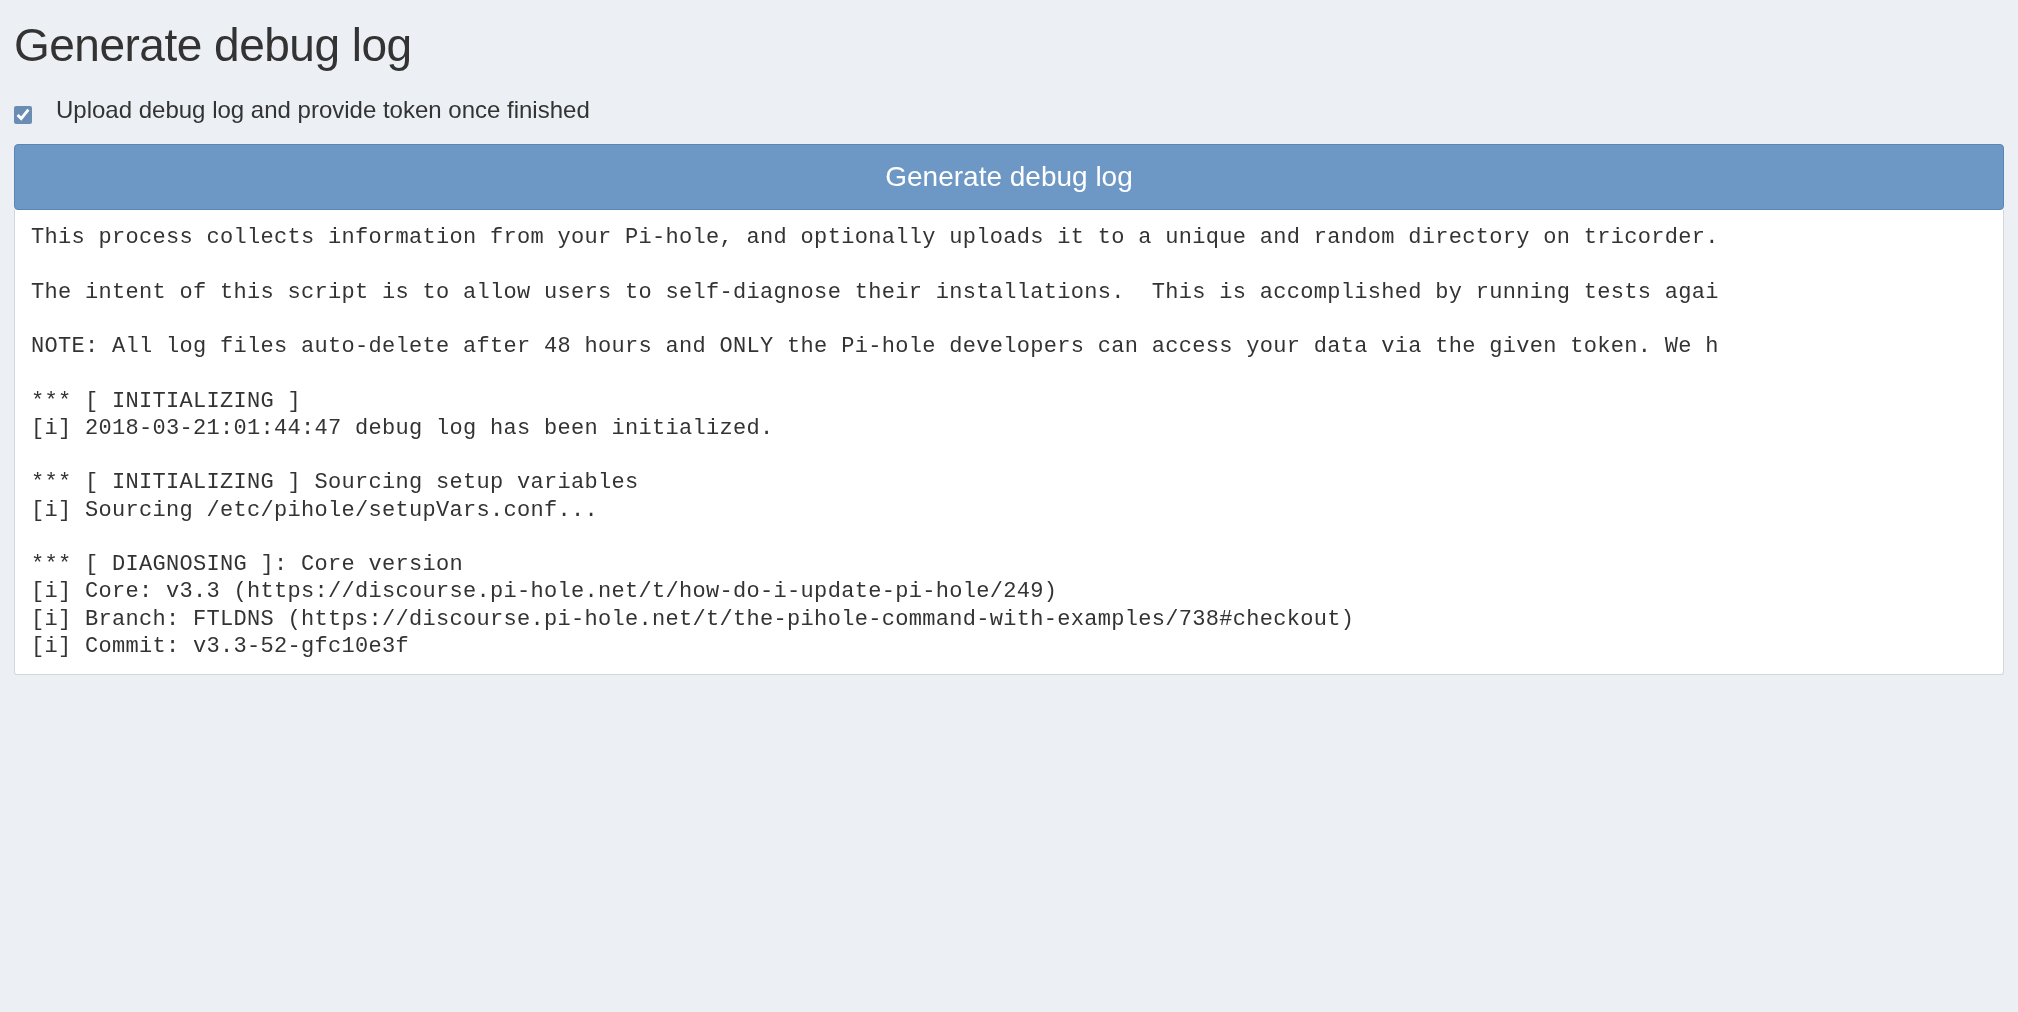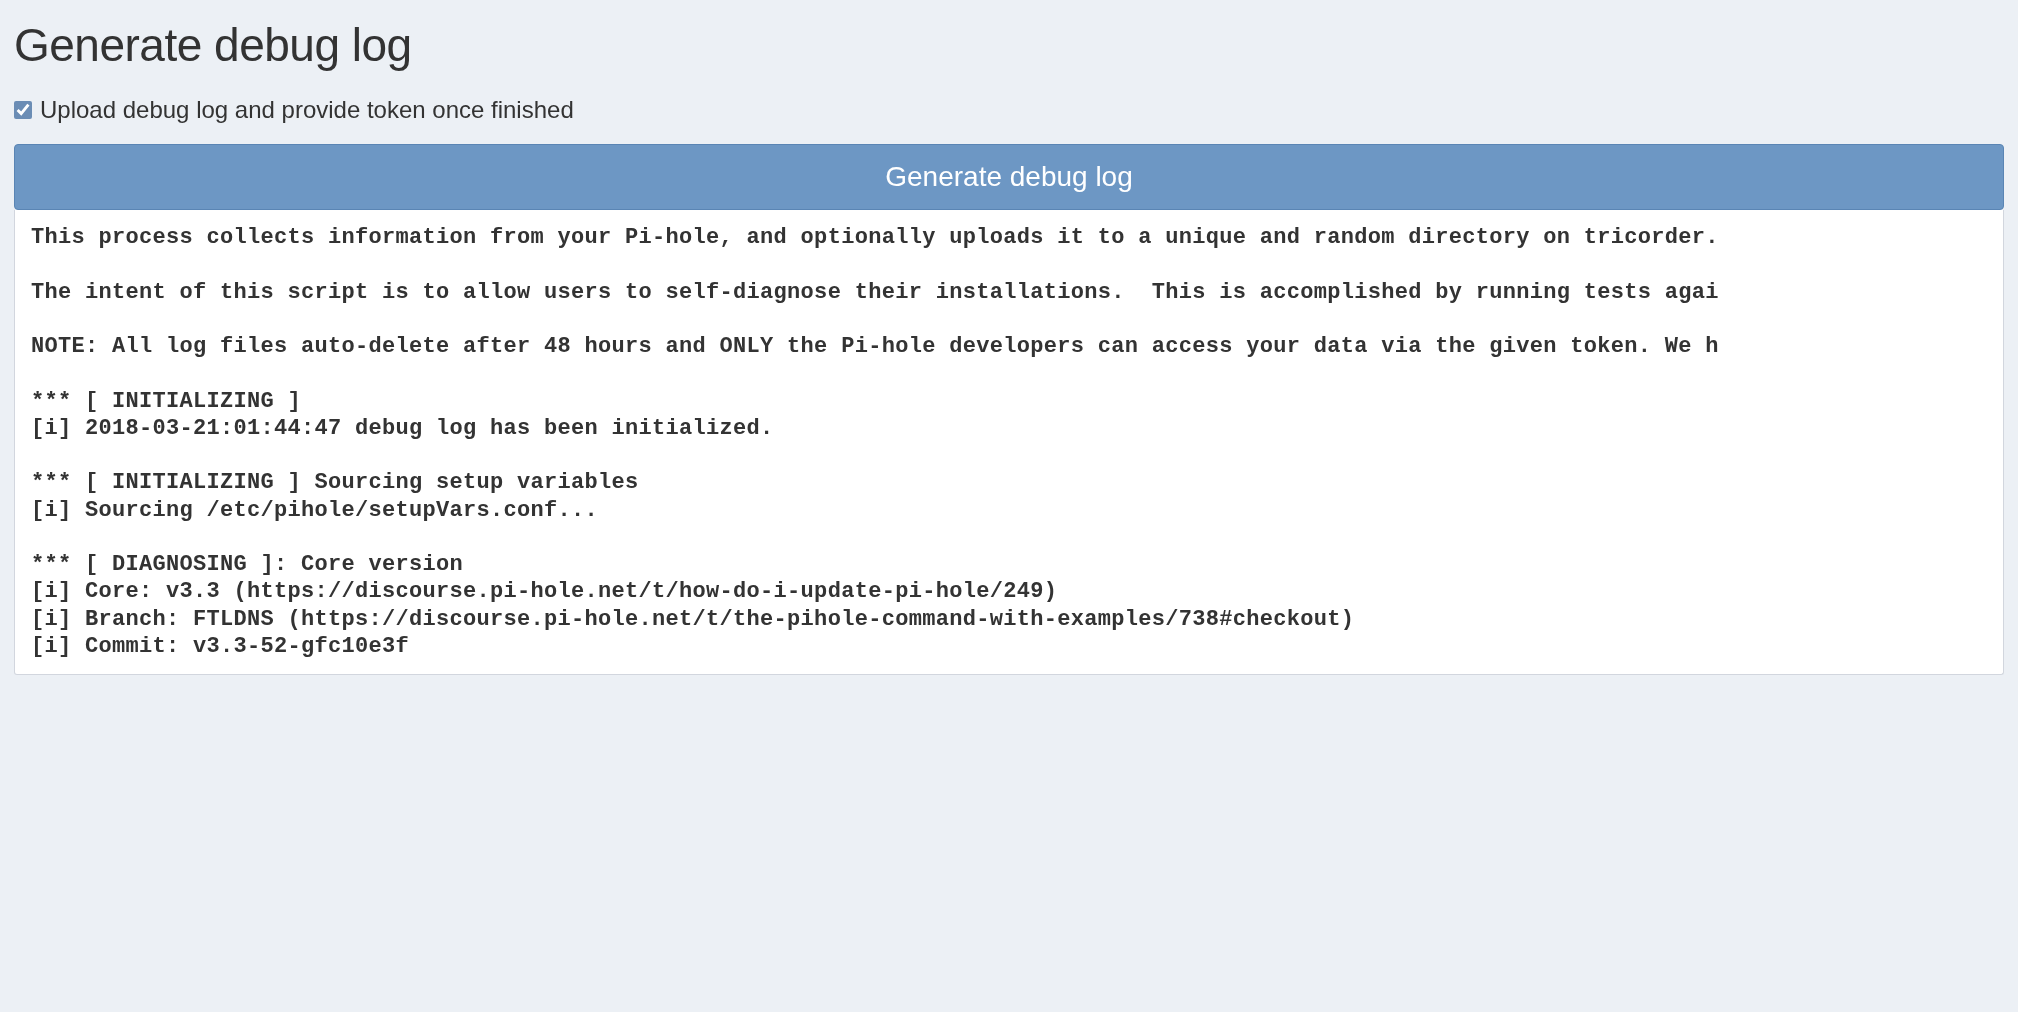--- a/index.html
+++ b/index.html
@@ -22,22 +22,22 @@
       font-size: 46px;
       font-weight: 500;
       color: #333;
       letter-spacing: -0.5px;
     }
     .content-section {
       padding: 0 14px;
     }
     .checkbox-row {
       display: flex;
-      align-items: center;
-      gap: 8px;
+      align-items: flex-end;
+      gap: 24px;
       margin-bottom: 20px;
       font-size: 24px;
       color: #333;
     }
     .checkbox-row input[type="checkbox"] {
       width: 18px;
       height: 18px;
       accent-color: #6b8db5;
     }
     .description-text {
@@ -65,21 +65,20 @@
       border-top: none;
       border-radius: 0 0 3px 3px;
       padding: 14px 16px;
       font-family: "SF Mono", Menlo, Monaco, Consolas, "Courier New", monospace;
       font-size: 22px;
       color: #333;
       white-space: pre;
       overflow: hidden;
       line-height: 1.24;
       letter-spacing: 0.3px;
-      font-weight: bold;
     }
   </style>
 </head>
 <body>
 
 <div class="header-section">
   <h1 class="page-title">Generate debug log</h1>
 </div>
 
 <div class="content-section">

